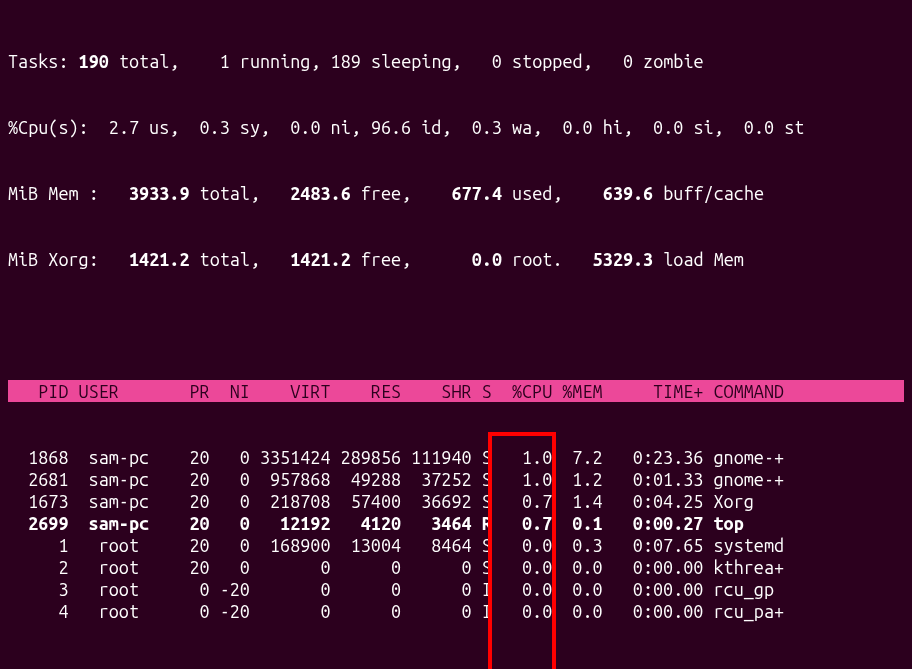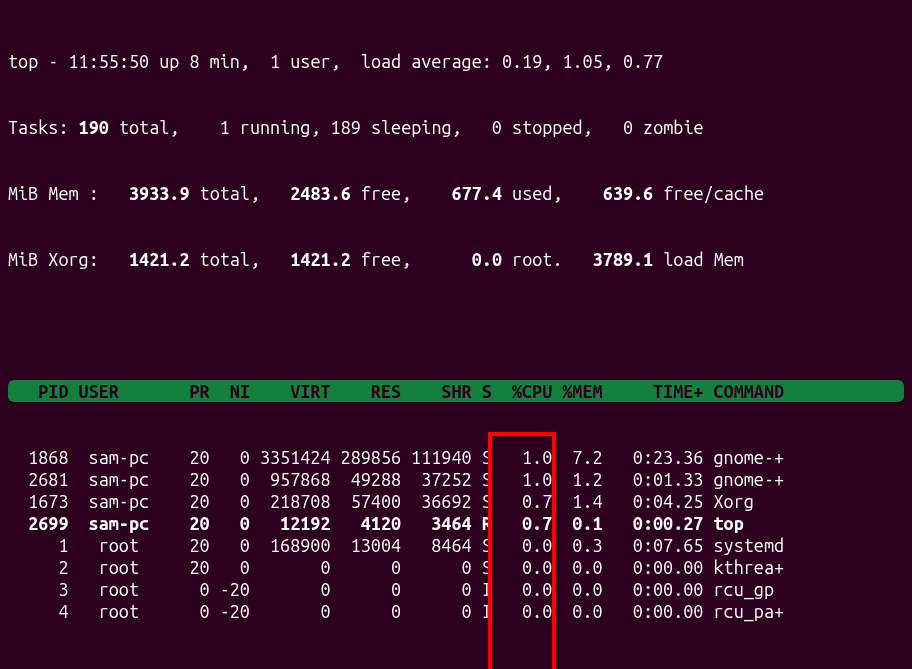--- a/index.html
+++ b/index.html
@@ -16,25 +16,24 @@
     font-size: 18px;
     line-height: 22px;
     box-sizing: border-box;
     padding: 6px 8px 8px 8px;
     white-space: pre;
     position: relative;
     overflow: hidden;
   }
   .b { font-weight: bold; }
   .hdr {
-    background: #15803d;
+    background: #ec4899;
     color: #2c001e;
-    font-weight: bold;
+    font-weight: normal;
     display: block;
-    border-radius: 6px;
   }
   .row { display: block; }
   .bold-row span { font-weight: bold; }
   
   .c-pid  { display:inline-block; width: 6ch; text-align:right; }
   .c-user { display:inline-block; width: 8ch; text-align:center; padding-left:1ch; }
   .c-pr   { display:inline-block; width: 5ch; text-align:right; }
   .c-ni   { display:inline-block; width: 4ch; text-align:right; }
   .c-virt { display:inline-block; width: 8ch; text-align:right; }
   .c-res  { display:inline-block; width: 7ch; text-align:right; }
@@ -49,22 +48,22 @@
   .highlight-box {
     position: absolute;
     border: 4px solid #ff0000;
     pointer-events: none;
   }
 </style>
 </head>
 <body>
 
 <div class="term">
-  <div class="row">top - 11:55:50 up 8 min,  1 user,  load average: 0.19, 1.05, 0.77</div>
   <div class="row"><span>Tasks:</span> <span class="b">190</span><span> total,    1 running, 189 sleeping,   0 stopped,   0 zombie</span></div>
-  <div class="row"><span>MiB Mem :</span>   <span class="b">3933.9</span><span> total,   </span><span class="b">2483.6</span><span> free,    </span><span class="b">677.4</span><span> used,    </span><span class="b">639.6</span><span> free/cache</span></div>
-  <div class="row"><span>MiB Xorg:</span>   <span class="b">1421.2</span><span> total,   </span><span class="b">1421.2</span><span> free,      </span><span class="b">0.0</span><span> root.   </span><span class="b">3789.1</span><span> load Mem</span></div>
+  <div class="row"><span>%Cpu(s):</span><span>  2.7 us,  0.3 sy,  0.0 ni, 96.6 id,  0.3 wa,  0.0 hi,  0.0 si,  0.0 st</span></div>
+  <div class="row"><span>MiB Mem :</span>   <span class="b">3933.9</span><span> total,   </span><span class="b">2483.6</span><span> free,    </span><span class="b">677.4</span><span> used,    </span><span class="b">639.6</span><span> buff/cache</span></div>
+  <div class="row"><span>MiB Xorg:</span>   <span class="b">1421.2</span><span> total,   </span><span class="b">1421.2</span><span> free,      </span><span class="b">0.0</span><span> root.   </span><span class="b">5329.3</span><span> load Mem</span></div>
   <div class="row"> </div>
   <span class="hdr"><span class="c-pid">PID</span><span class="c-user">USER</span><span class="c-pr">PR</span><span class="c-ni">NI</span><span class="c-virt">VIRT</span><span class="c-res">RES</span><span class="c-shr">SHR</span><span class="c-s">S</span><span class="c-cpu">%CPU</span><span class="c-mem">%MEM</span><span class="c-time">TIME+</span><span class="c-cmd">COMMAND</span></span>
   <div id="rows"><div class="row"><span class="c-pid">1868</span><span class="c-user">sam-pc</span><span class="c-pr">20</span><span class="c-ni">0</span><span class="c-virt">3351424</span><span class="c-res">289856</span><span class="c-shr">111940</span><span class="c-s">S</span><span class="c-cpu">1.0</span><span class="c-mem">7.2</span><span class="c-time">0:23.36</span><span class="c-cmd">gnome-+</span></div><div class="row"><span class="c-pid">2681</span><span class="c-user">sam-pc</span><span class="c-pr">20</span><span class="c-ni">0</span><span class="c-virt">957868</span><span class="c-res">49288</span><span class="c-shr">37252</span><span class="c-s">S</span><span class="c-cpu">1.0</span><span class="c-mem">1.2</span><span class="c-time">0:01.33</span><span class="c-cmd">gnome-+</span></div><div class="row"><span class="c-pid">1673</span><span class="c-user">sam-pc</span><span class="c-pr">20</span><span class="c-ni">0</span><span class="c-virt">218708</span><span class="c-res">57400</span><span class="c-shr">36692</span><span class="c-s">S</span><span class="c-cpu">0.7</span><span class="c-mem">1.4</span><span class="c-time">0:04.25</span><span class="c-cmd">Xorg</span></div><div class="row bold-row"><span class="c-pid">2699</span><span class="c-user">sam-pc</span><span class="c-pr">20</span><span class="c-ni">0</span><span class="c-virt">12192</span><span class="c-res">4120</span><span class="c-shr">3464</span><span class="c-s">R</span><span class="c-cpu">0.7</span><span class="c-mem">0.1</span><span class="c-time">0:00.27</span><span class="c-cmd">top</span></div><div class="row"><span class="c-pid">1</span><span class="c-user">root</span><span class="c-pr">20</span><span class="c-ni">0</span><span class="c-virt">168900</span><span class="c-res">13004</span><span class="c-shr">8464</span><span class="c-s">S</span><span class="c-cpu">0.0</span><span class="c-mem">0.3</span><span class="c-time">0:07.65</span><span class="c-cmd">systemd</span></div><div class="row"><span class="c-pid">2</span><span class="c-user">root</span><span class="c-pr">20</span><span class="c-ni">0</span><span class="c-virt">0</span><span class="c-res">0</span><span class="c-shr">0</span><span class="c-s">S</span><span class="c-cpu">0.0</span><span class="c-mem">0.0</span><span class="c-time">0:00.00</span><span class="c-cmd">kthrea+</span></div><div class="row"><span class="c-pid">3</span><span class="c-user">root</span><span class="c-pr">0</span><span class="c-ni">-20</span><span class="c-virt">0</span><span class="c-res">0</span><span class="c-shr">0</span><span class="c-s">I</span><span class="c-cpu">0.0</span><span class="c-mem">0.0</span><span class="c-time">0:00.00</span><span class="c-cmd">rcu_gp</span></div><div class="row"><span class="c-pid">4</span><span class="c-user">root</span><span class="c-pr">0</span><span class="c-ni">-20</span><span class="c-virt">0</span><span class="c-res">0</span><span class="c-shr">0</span><span class="c-s">I</span><span class="c-cpu">0.0</span><span class="c-mem">0.0</span><span class="c-time">0:00.00</span><span class="c-cmd">rcu_pa+</span></div></div>
 
   <div class="highlight-box" id="hlbox" style="left: 487.75px; top: 432px; width: 60.4688px; height: 558px;"></div>
 </div>
 
 </body></html>

